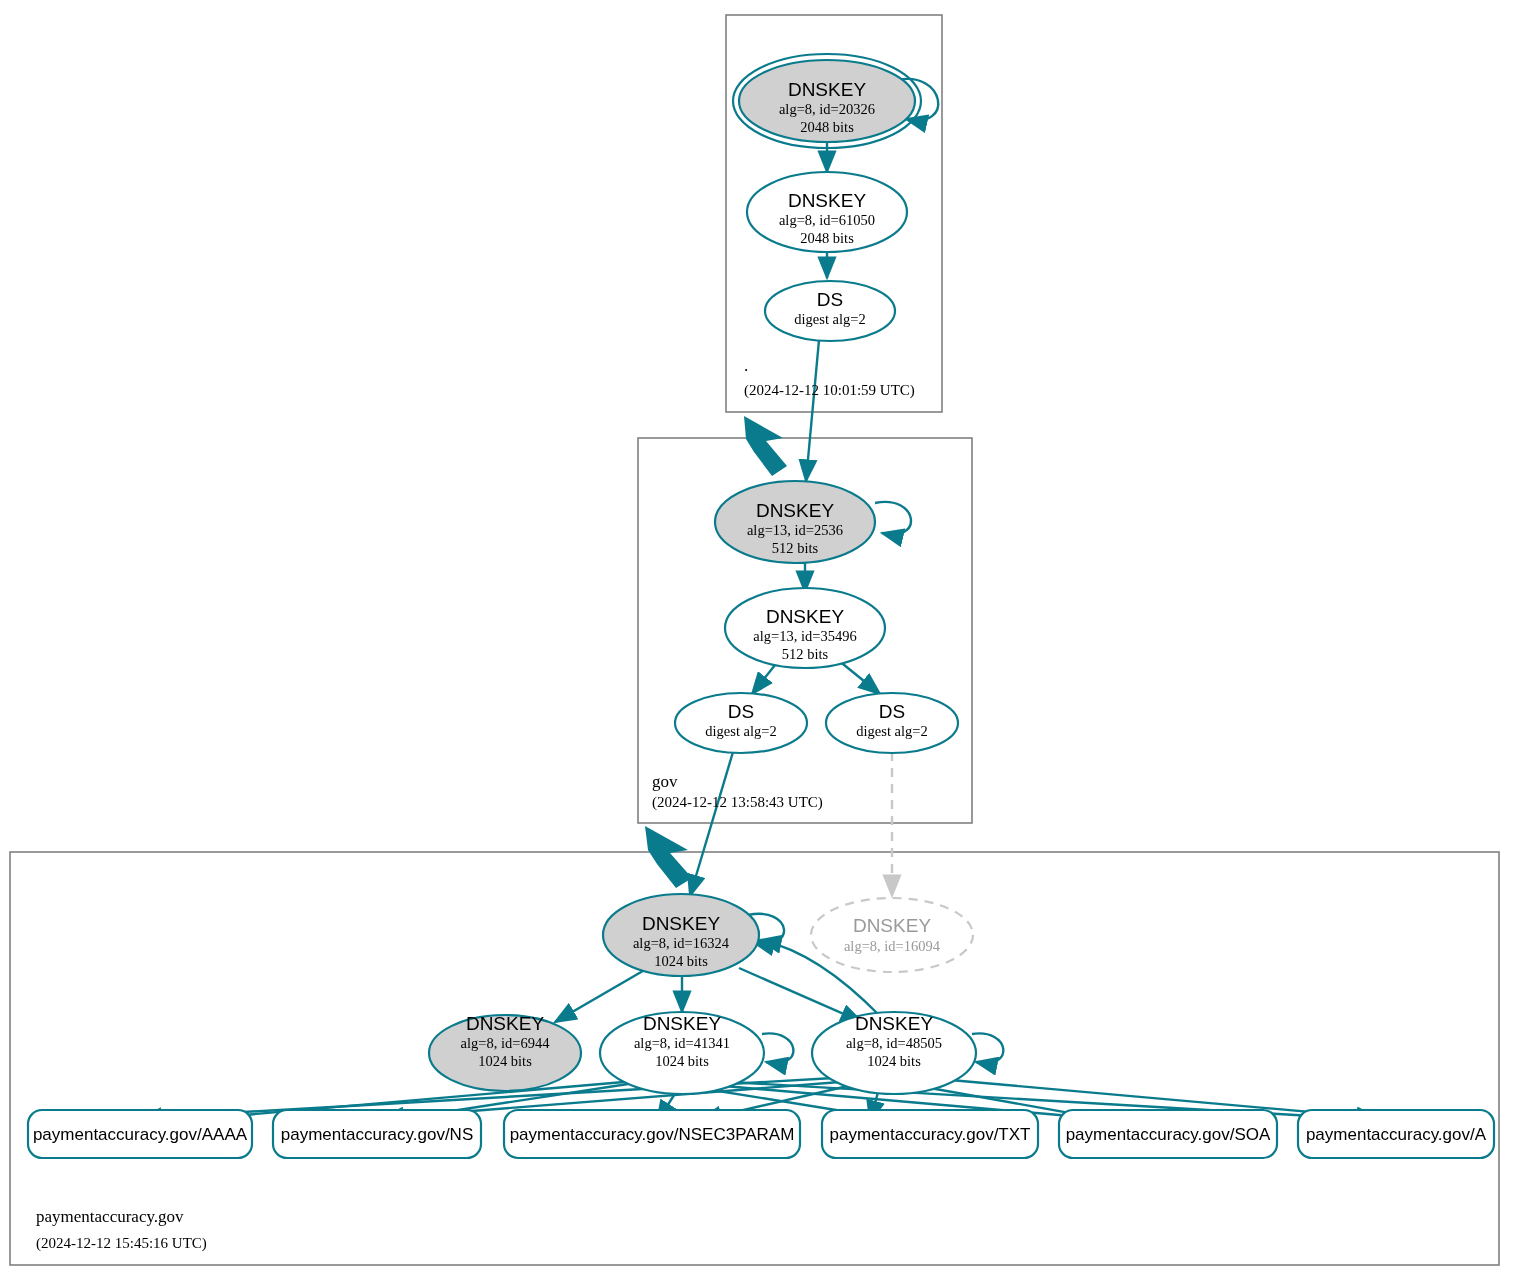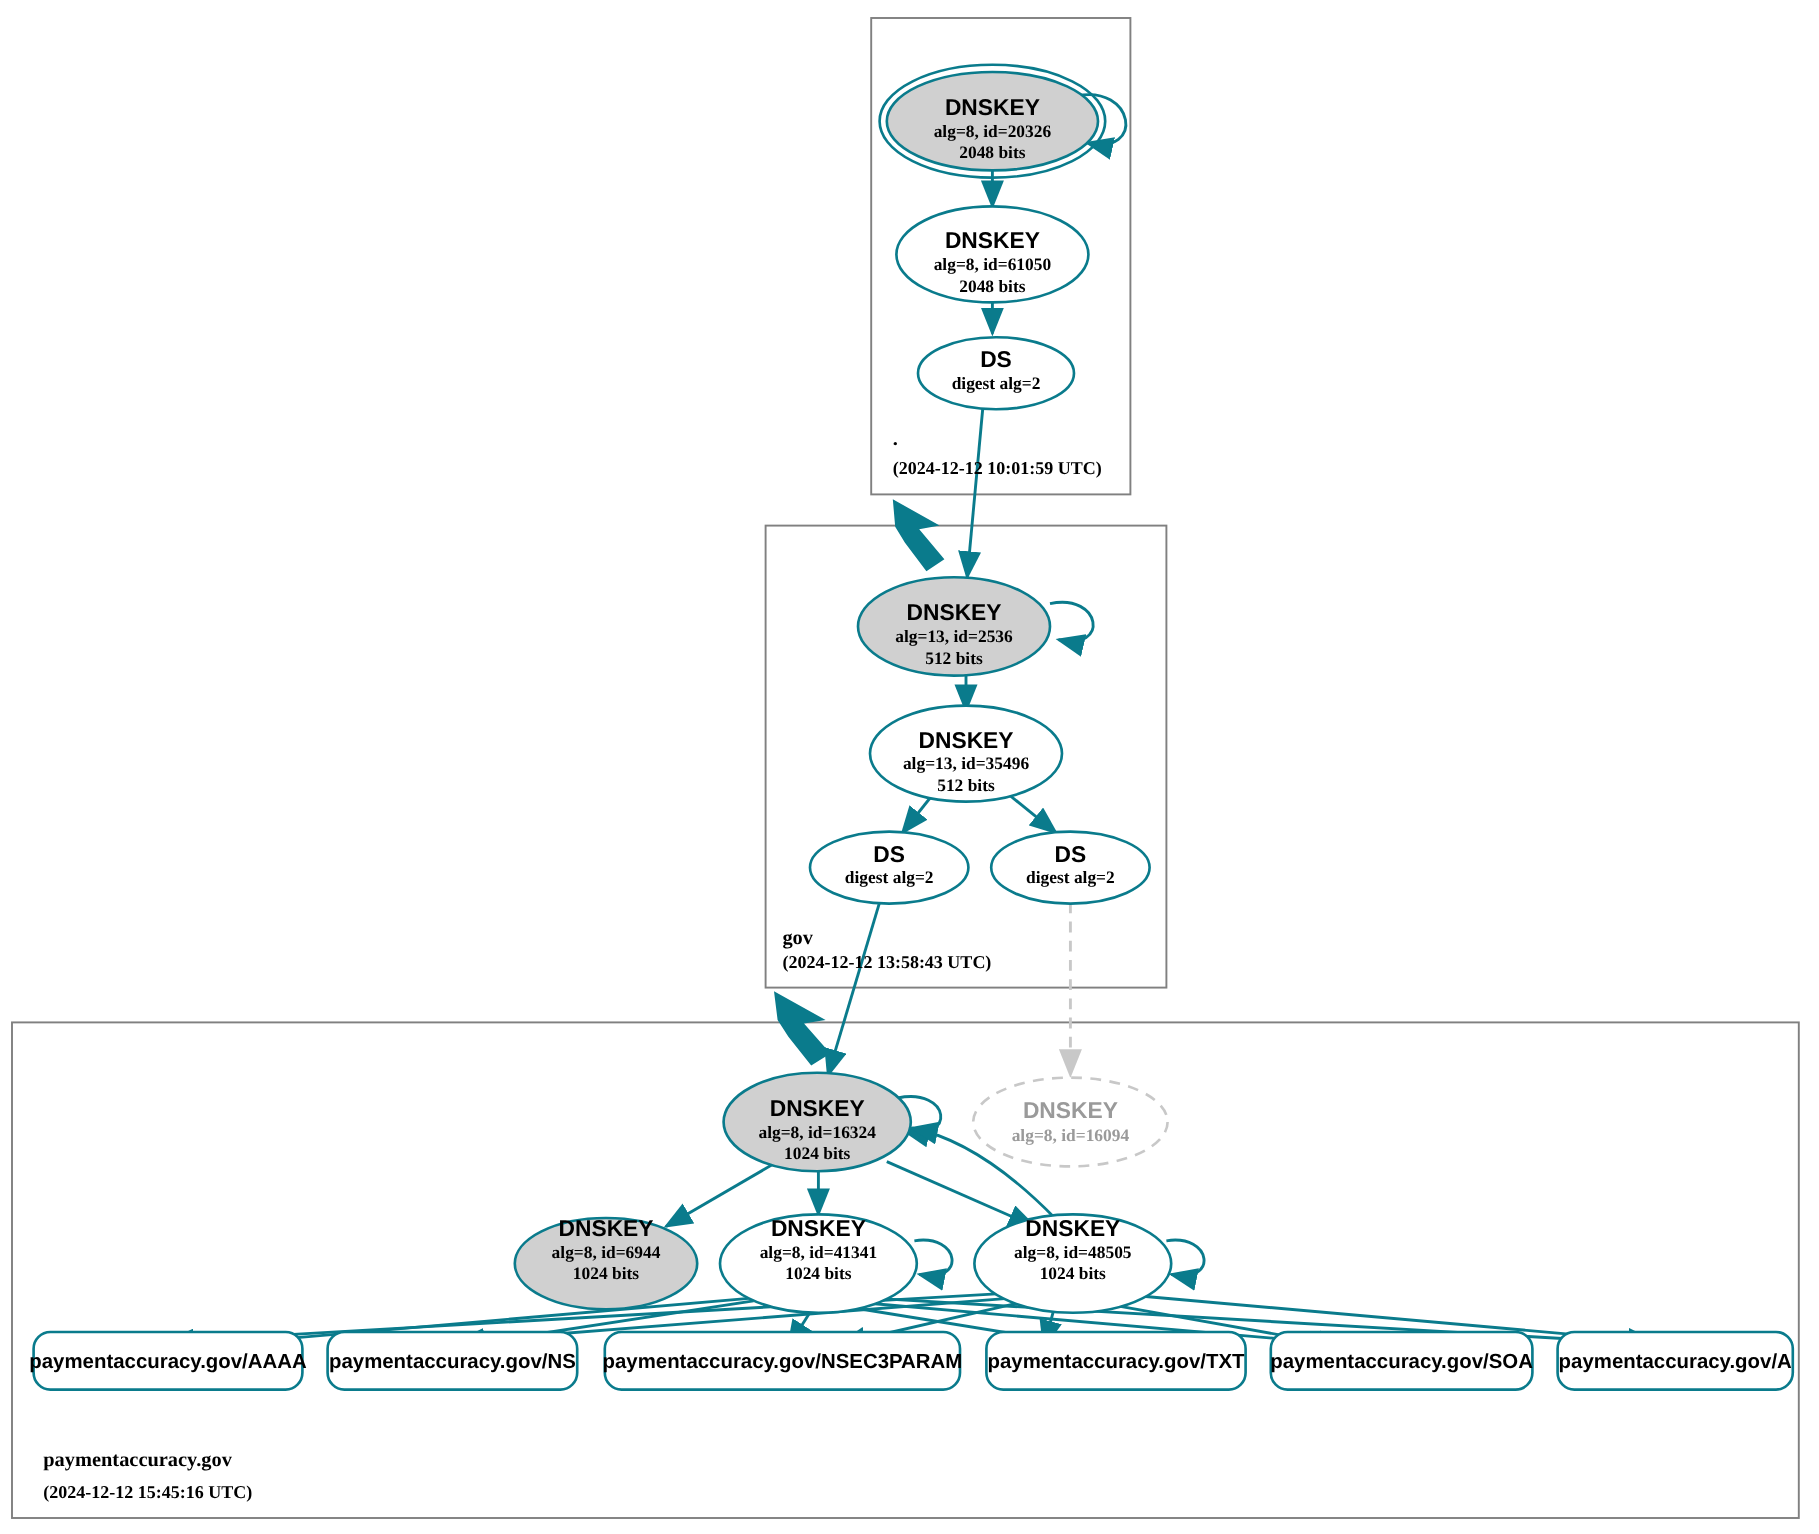--- a/index.html
+++ b/index.html
@@ -1,17 +1,17 @@
 <!DOCTYPE html>
 <html><head>
 <meta charset="utf-8">
 <style>
   html,body{margin:0;padding:0;background:#ffffff;}
   body{width:1516px;height:1278px;font-family:"Liberation Sans",sans-serif;}
-  #stage{position:relative;width:1516px;height:1278px;overflow:hidden;font-weight:bold;}
+  #stage{position:relative;width:1516px;height:1278px;overflow:hidden;}
   svg{display:block;}
   .zbox{fill:#ffffff;stroke:#808080;stroke-width:1.6;}
   .node-ell{stroke:#0a7b8c;stroke-width:2.2;}
   .fill-white{fill:#ffffff;}
   .fill-grey{fill:#d0d0d0;}
   .ghost-ell{fill:#ffffff;stroke:#c8c8c8;stroke-width:2.2;stroke-dasharray:9 7;}
   .rr-box{fill:#ffffff;stroke:#0a7b8c;stroke-width:2.2;}
   .edge{fill:none;stroke:#0a7b8c;stroke-width:2.4;}
   .edge-thick{fill:#0a7b8c;stroke:none;}
   .edge-ghost{fill:none;stroke:#c8c8c8;stroke-width:2.4;stroke-dasharray:9 7;}

